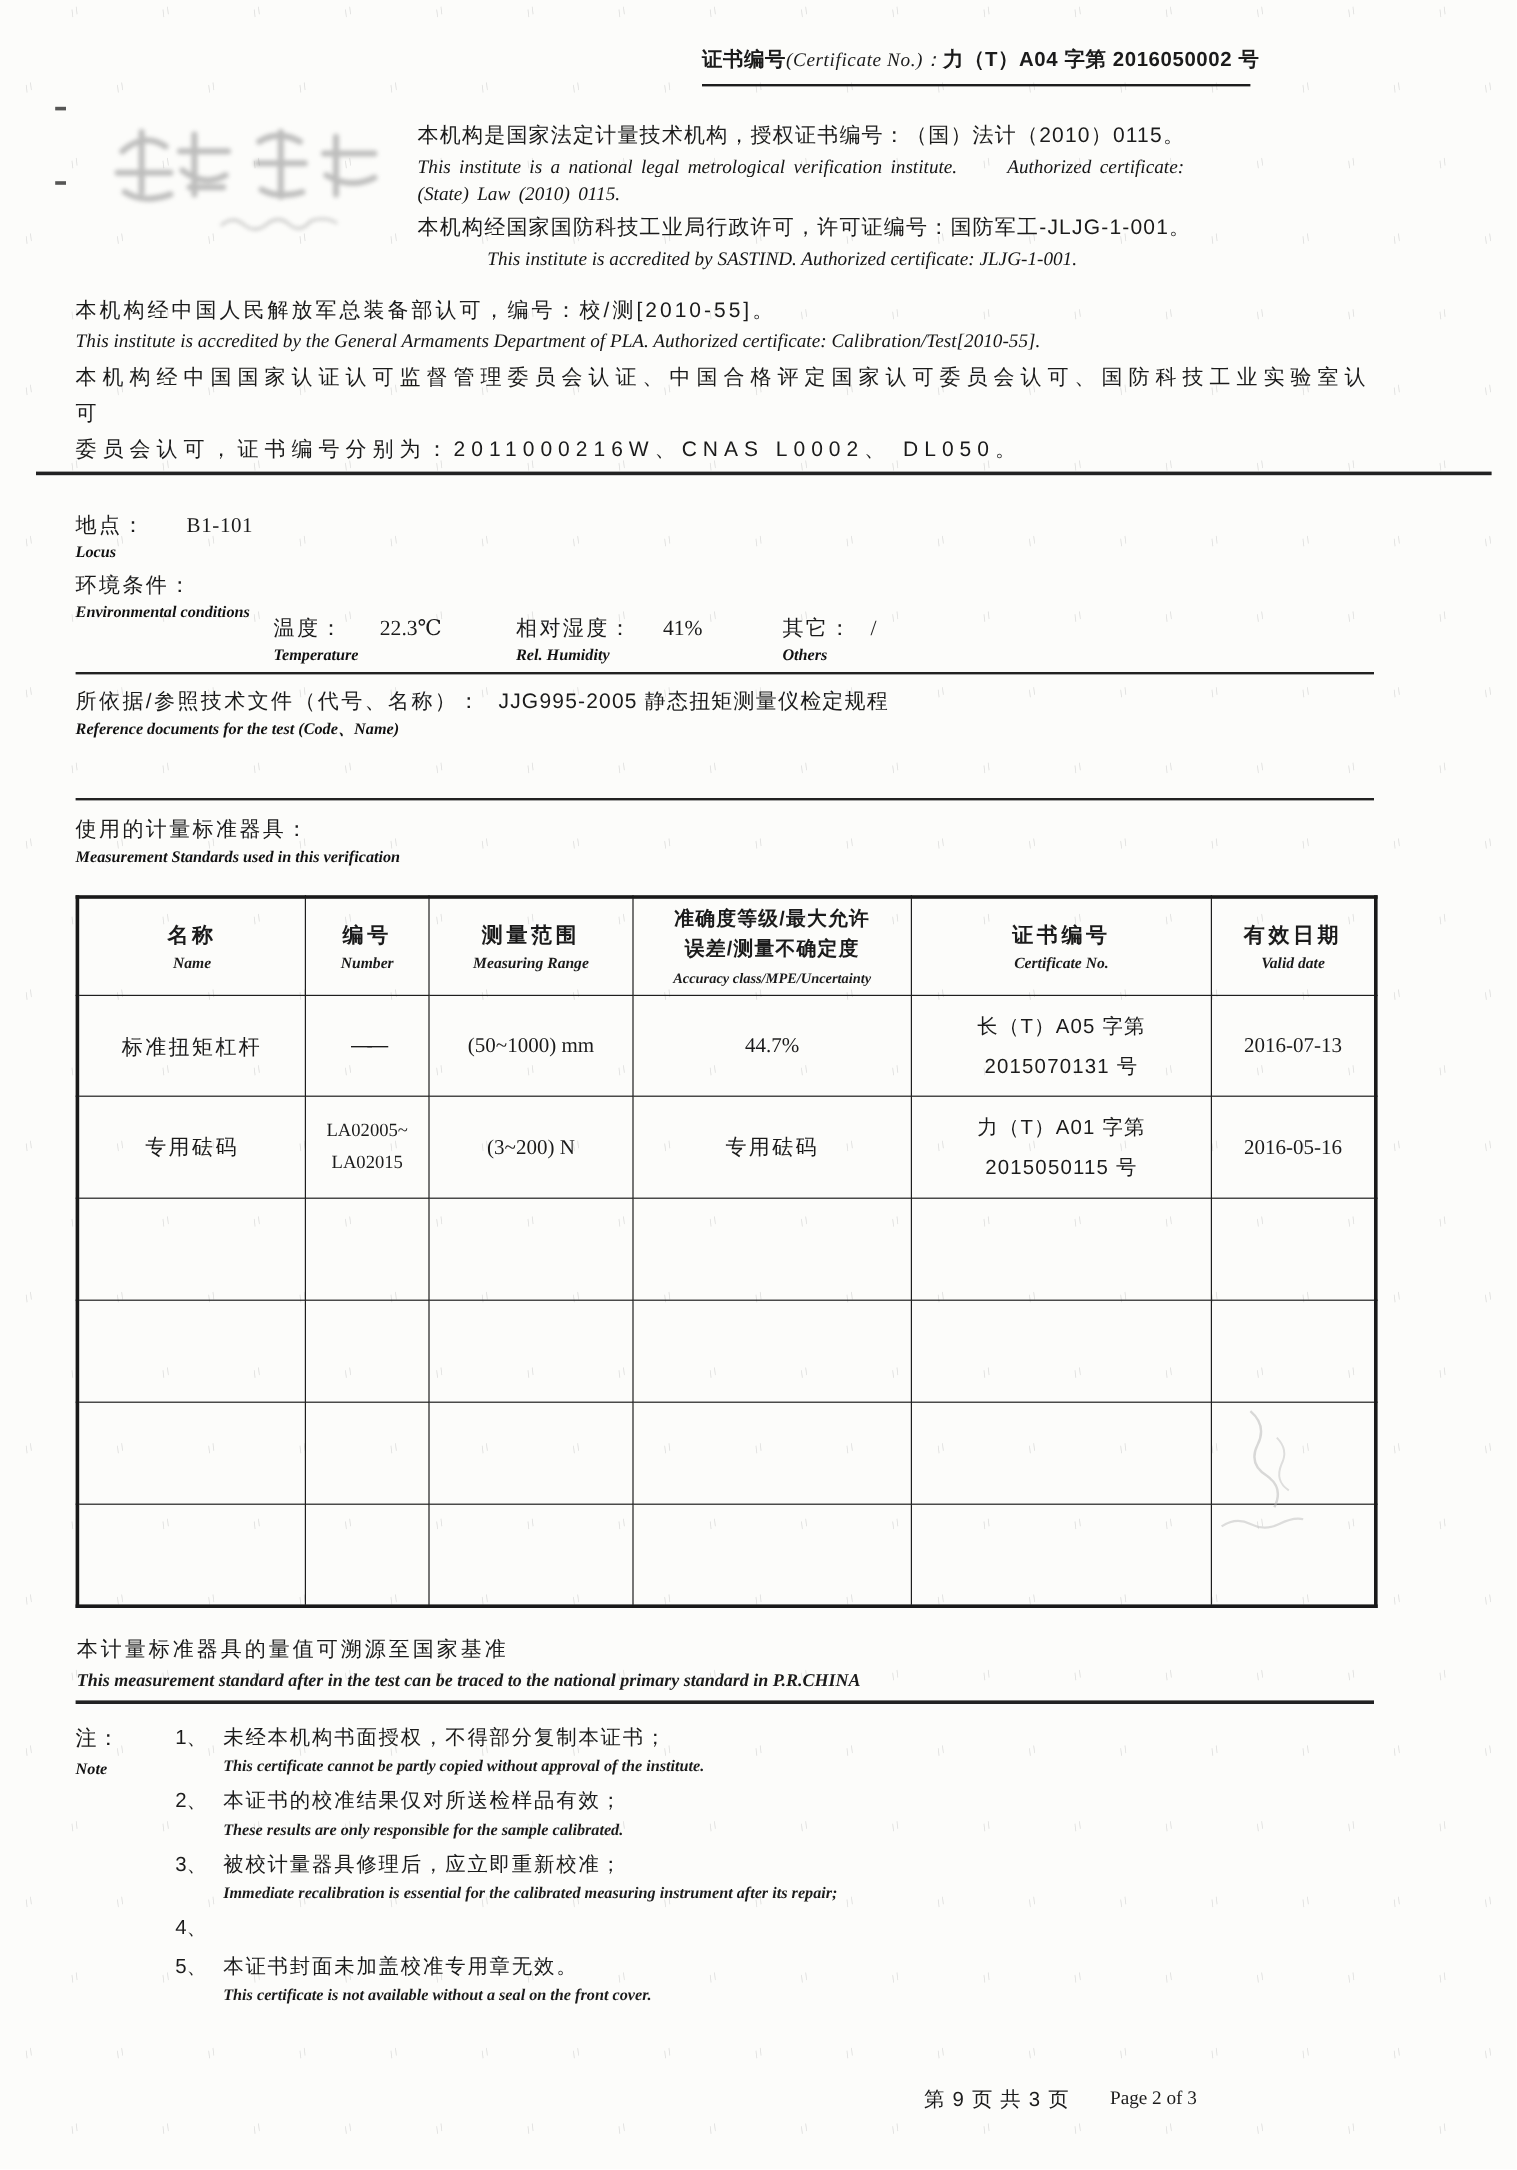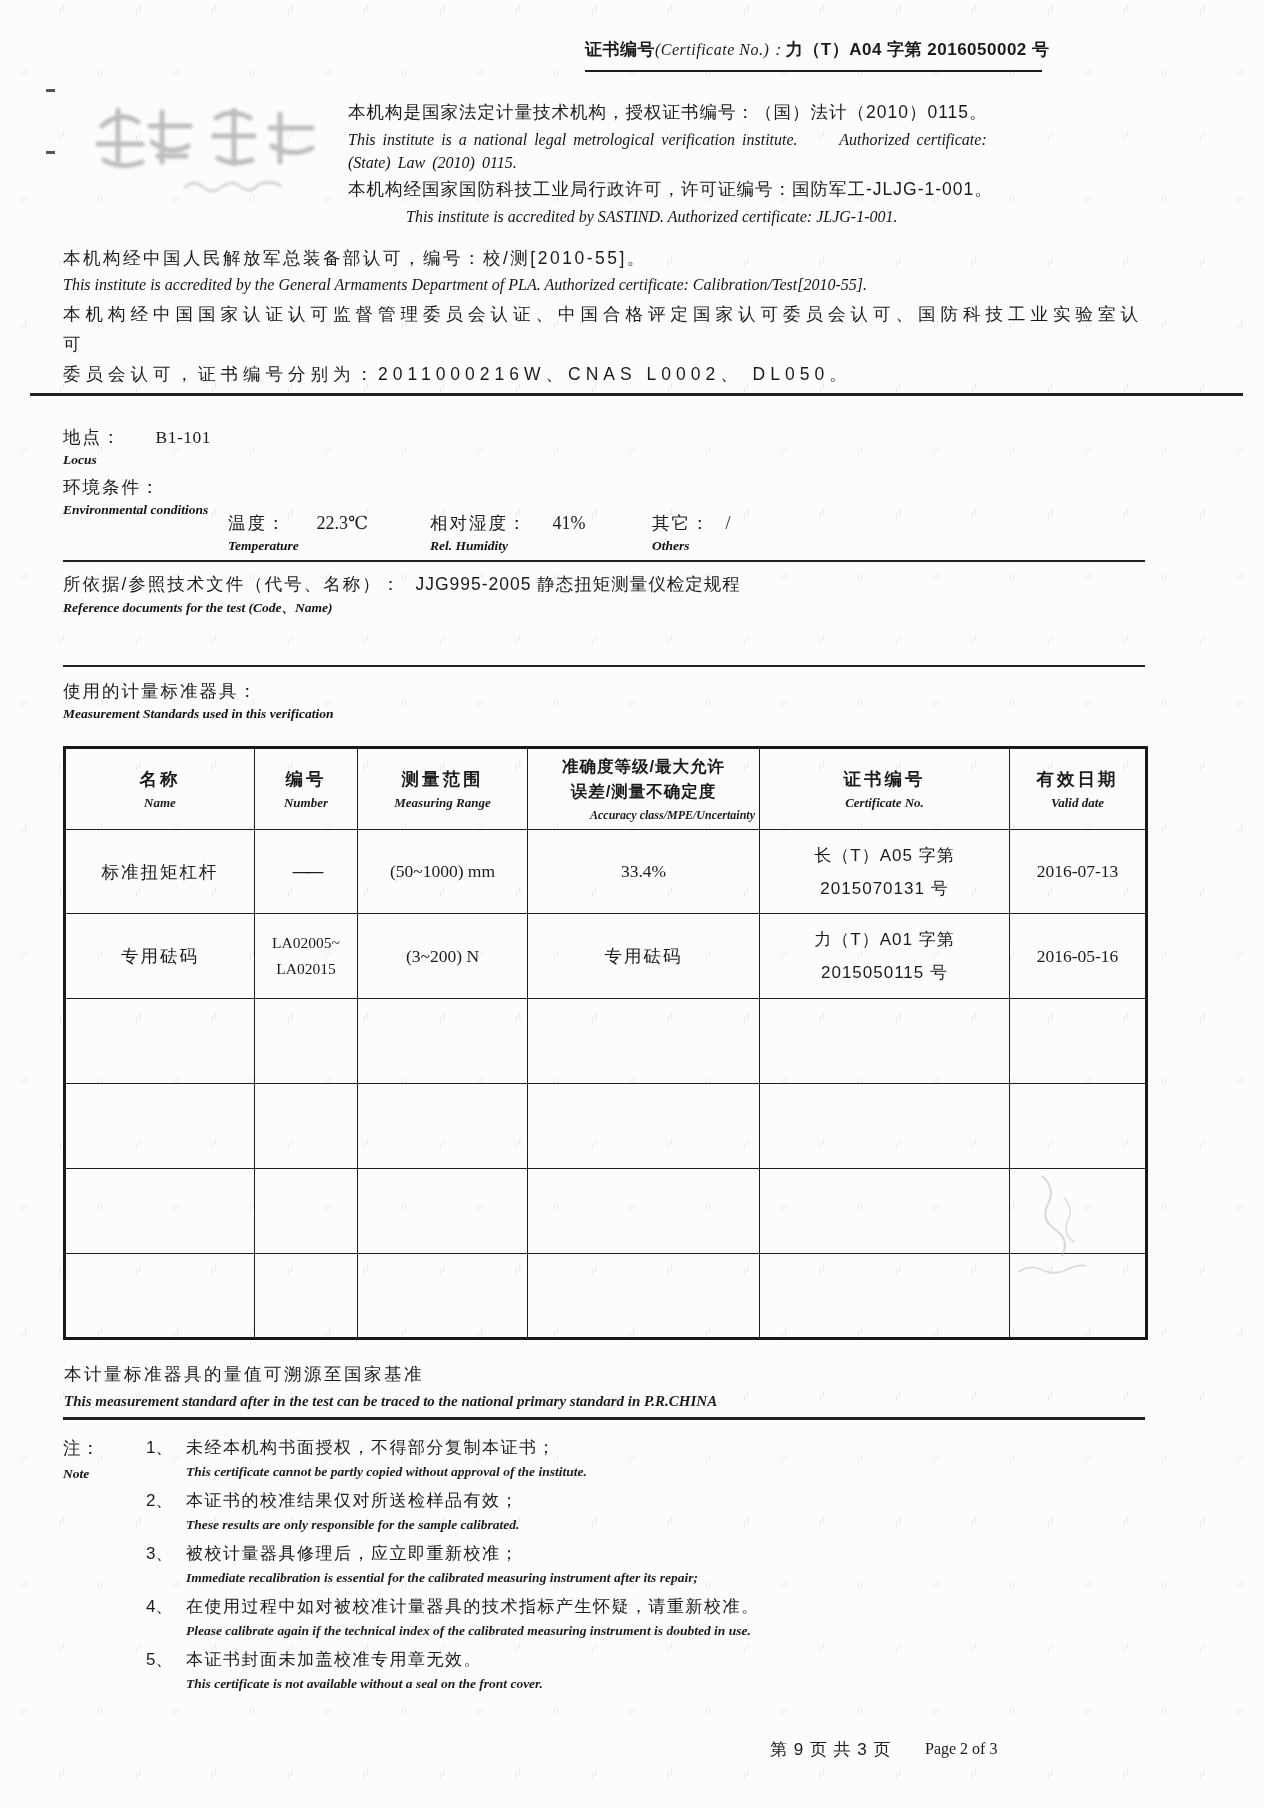--- a/index.html
+++ b/index.html
@@ -58,21 +58,21 @@
   .stdtitle .t-cn{font-size:17.5px;letter-spacing:2px;line-height:26px;}
   
   .stdtable{position:absolute;left:63px;top:746px;width:1082px;border-collapse:collapse;table-layout:fixed;}
   .stdtable th,.stdtable td{border:1.5px solid #1e1e1e;padding:0 4px;text-align:center;vertical-align:middle;overflow:hidden;}
   .stdtable{border:3px solid #191919;}
   .stdtable thead tr{height:82px;}
   .stdtable .r1{height:84px;} .stdtable .r2{height:85px;} .stdtable .re{height:85px;}
   .th-cn{font-size:17.5px;letter-spacing:3px;line-height:25px;}
   .th-cn4{font-size:16.5px;letter-spacing:1px;line-height:25px;white-space:pre-line;}
   .th-en{font-family:"Liberation Serif",serif;font-style:italic;font-weight:bold;font-size:13px;line-height:18px;margin-top:2px;}
-  .th-en4{font-size:12px;text-align:right;}
+  .th-en4{font-size:12px;}
   .cell-cn{font-size:17.5px;letter-spacing:2px;}
   .cell-serif{font-family:"Liberation Serif","DejaVu Serif",serif;font-size:17.5px;}
   .cell-num2{font-family:"Liberation Serif","DejaVu Serif",serif;font-size:15.5px;line-height:26px;white-space:pre-line;}
   .cell-cert{font-size:17px;letter-spacing:1px;line-height:33px;white-space:pre-line;}
   .cell-dash{font-size:17.5px;letter-spacing:-4px;}
   
   .trace{left:64px;top:1360px;width:1082px;}
   .trace .t-cn{font-size:17.5px;letter-spacing:2.5px;line-height:28px;}
   .trace .t-en{font-family:"Liberation Serif",serif;font-style:italic;font-weight:bold;font-size:15px;line-height:22px;margin-top:2px;}
   
@@ -694,21 +694,21 @@
           <div class="th-cn">有效日期</div>
           <div class="th-en">Valid date</div>
         </th>
       </tr>
     </thead>
     <tbody>
       <tr class="r1">
         <td class="cell-cn">标准扭矩杠杆</td>
         <td class="cell-dash">——</td>
         <td class="cell-serif">(50~1000) mm</td>
-        <td class="cell-serif">33.4%</td>
+        <td class="cell-serif">44.7%</td>
         <td class="cell-cert">长（T）A05 字第
 2015070131 号</td>
         <td class="cell-serif">2016-07-13</td>
       </tr>
       <tr class="r2">
         <td class="cell-cn">专用砝码</td>
         <td class="cell-num2">LA02005~
 LA02015</td>
         <td class="cell-serif">(3~200) N</td>
         <td class="cell-cn">专用砝码</td>
@@ -778,24 +778,20 @@
     </div>
     <div class="note-item">
       <span class="note-no">3、</span>
       <div>
         <div class="note-cn">被校计量器具修理后，应立即重新校准；</div>
         <div class="note-en">Immediate recalibration is essential for the calibrated measuring instrument after its repair;</div>
       </div>
     </div>
     <div class="note-item">
       <span class="note-no">4、</span>
-      <div>
-        <div class="note-cn">在使用过程中如对被校准计量器具的技术指标产生怀疑，请重新校准。</div>
-        <div class="note-en">Please calibrate again if the technical index of the calibrated measuring instrument is doubted in use.</div>
-      </div>
     </div>
     <div class="note-item">
       <span class="note-no">5、</span>
       <div>
         <div class="note-cn">本证书封面未加盖校准专用章无效。</div>
         <div class="note-en">This certificate is not available without a seal on the front cover.</div>
       </div>
     </div>
   </div>
 

